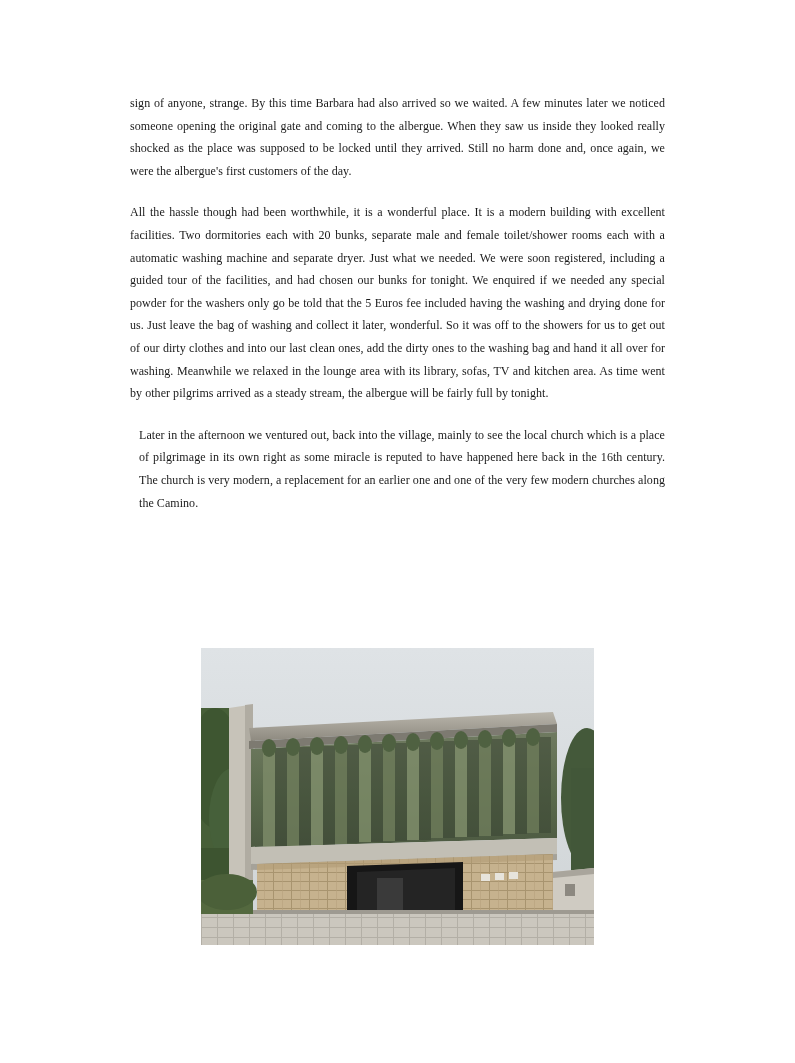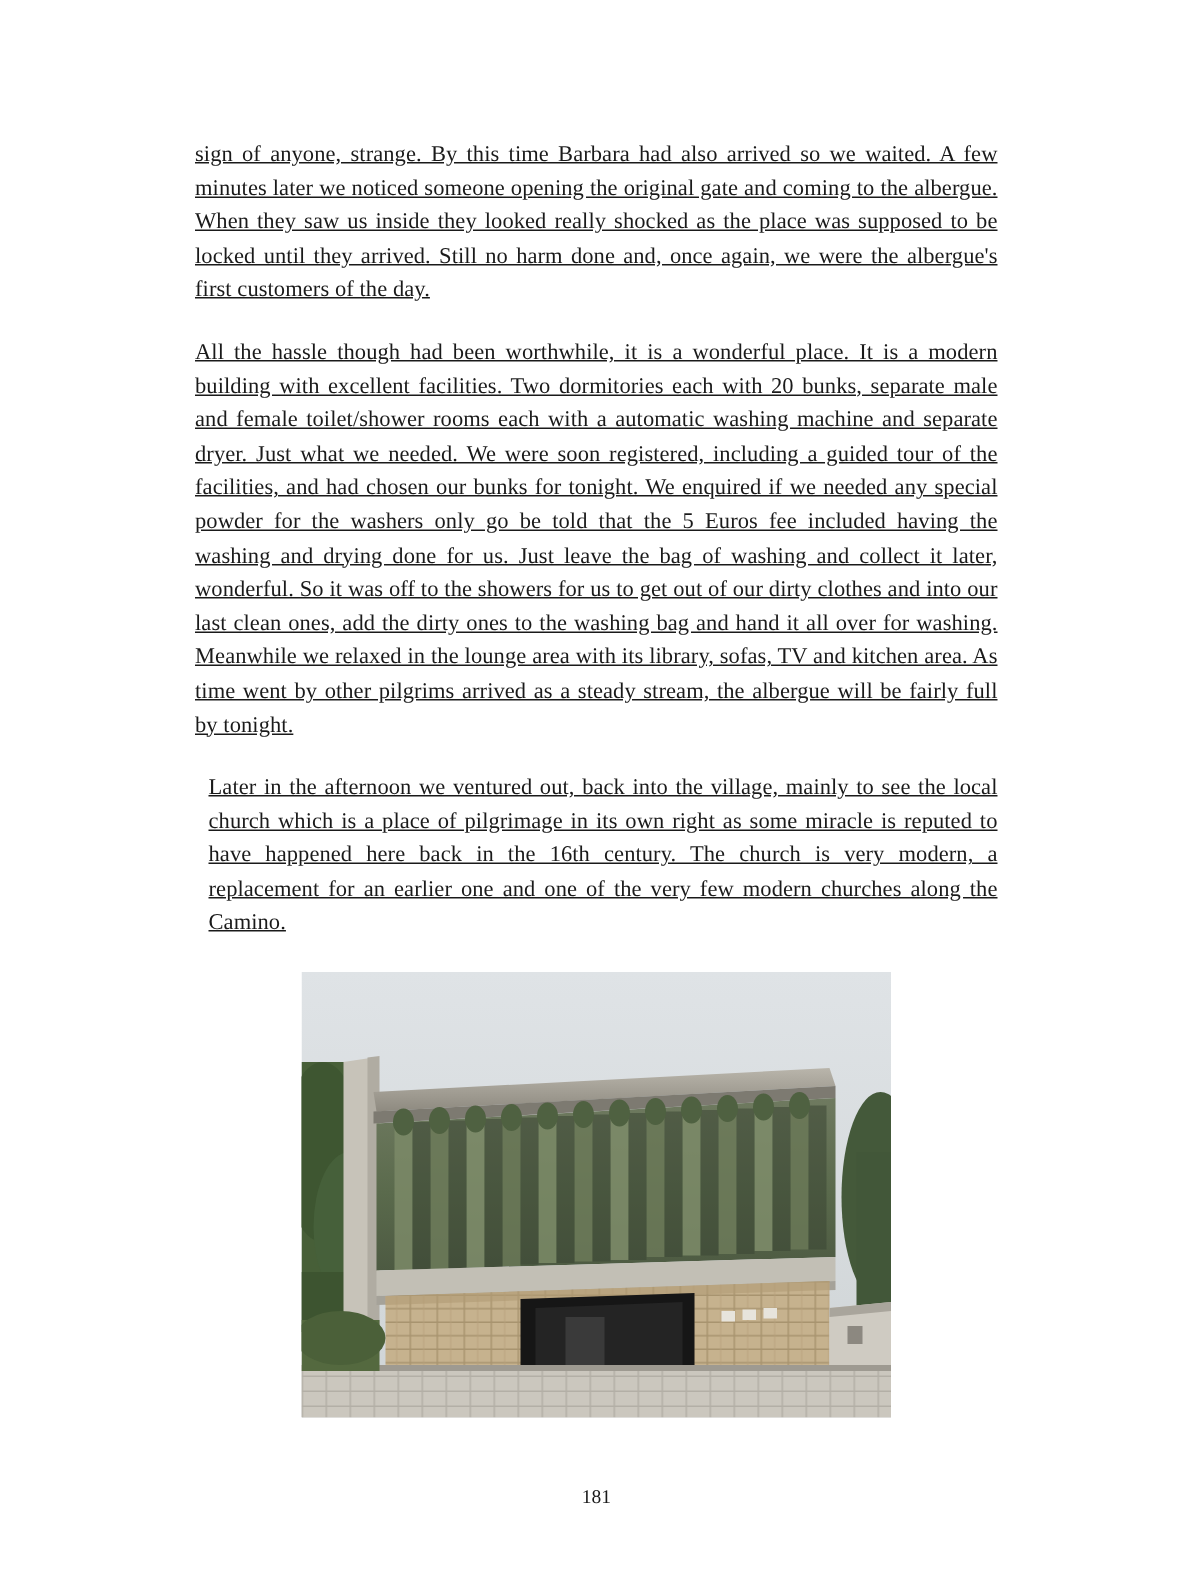--- a/index.html
+++ b/index.html
@@ -24,27 +24,26 @@
     background: #ffffff;
   }
   .content {
     position: absolute;
     left: 130px;
     top: 92px;
     width: 535px;
   }
   p.para {
     margin: 0 0 19px 0;
-    font-size: 15px;
+    font-size: 12px;
     line-height: 22.6px;
     text-align: justify;
     text-justify: inter-word;
     letter-spacing: 0.05px;
     hyphens: none;
-    text-decoration: underline;
   }
   p.para:last-of-type {
     margin-bottom: 0;
     margin-left: 9px;
   }
   .figure {
     position: absolute;
     left: 201px;
     top: 648px;
     width: 393px;
@@ -200,15 +199,14 @@
 
       <rect x="0" y="262" width="393" height="35" fill="url(#groundGrad)"></rect>
       <rect x="0" y="266" width="393" height="31" fill="url(#tilePat)"></rect>
       <rect x="0" y="262" width="393" height="4" fill="#9e9a91"></rect>
 
       <rect x="0" y="232" width="52" height="34" fill="#54693f"></rect>
       <ellipse cx="26" cy="244" rx="30" ry="18" fill="#4b6039"></ellipse>
     </svg>
   </div>
 
-  <div class="page-number">181</div>
 
 </div>
 
 </body></html>

